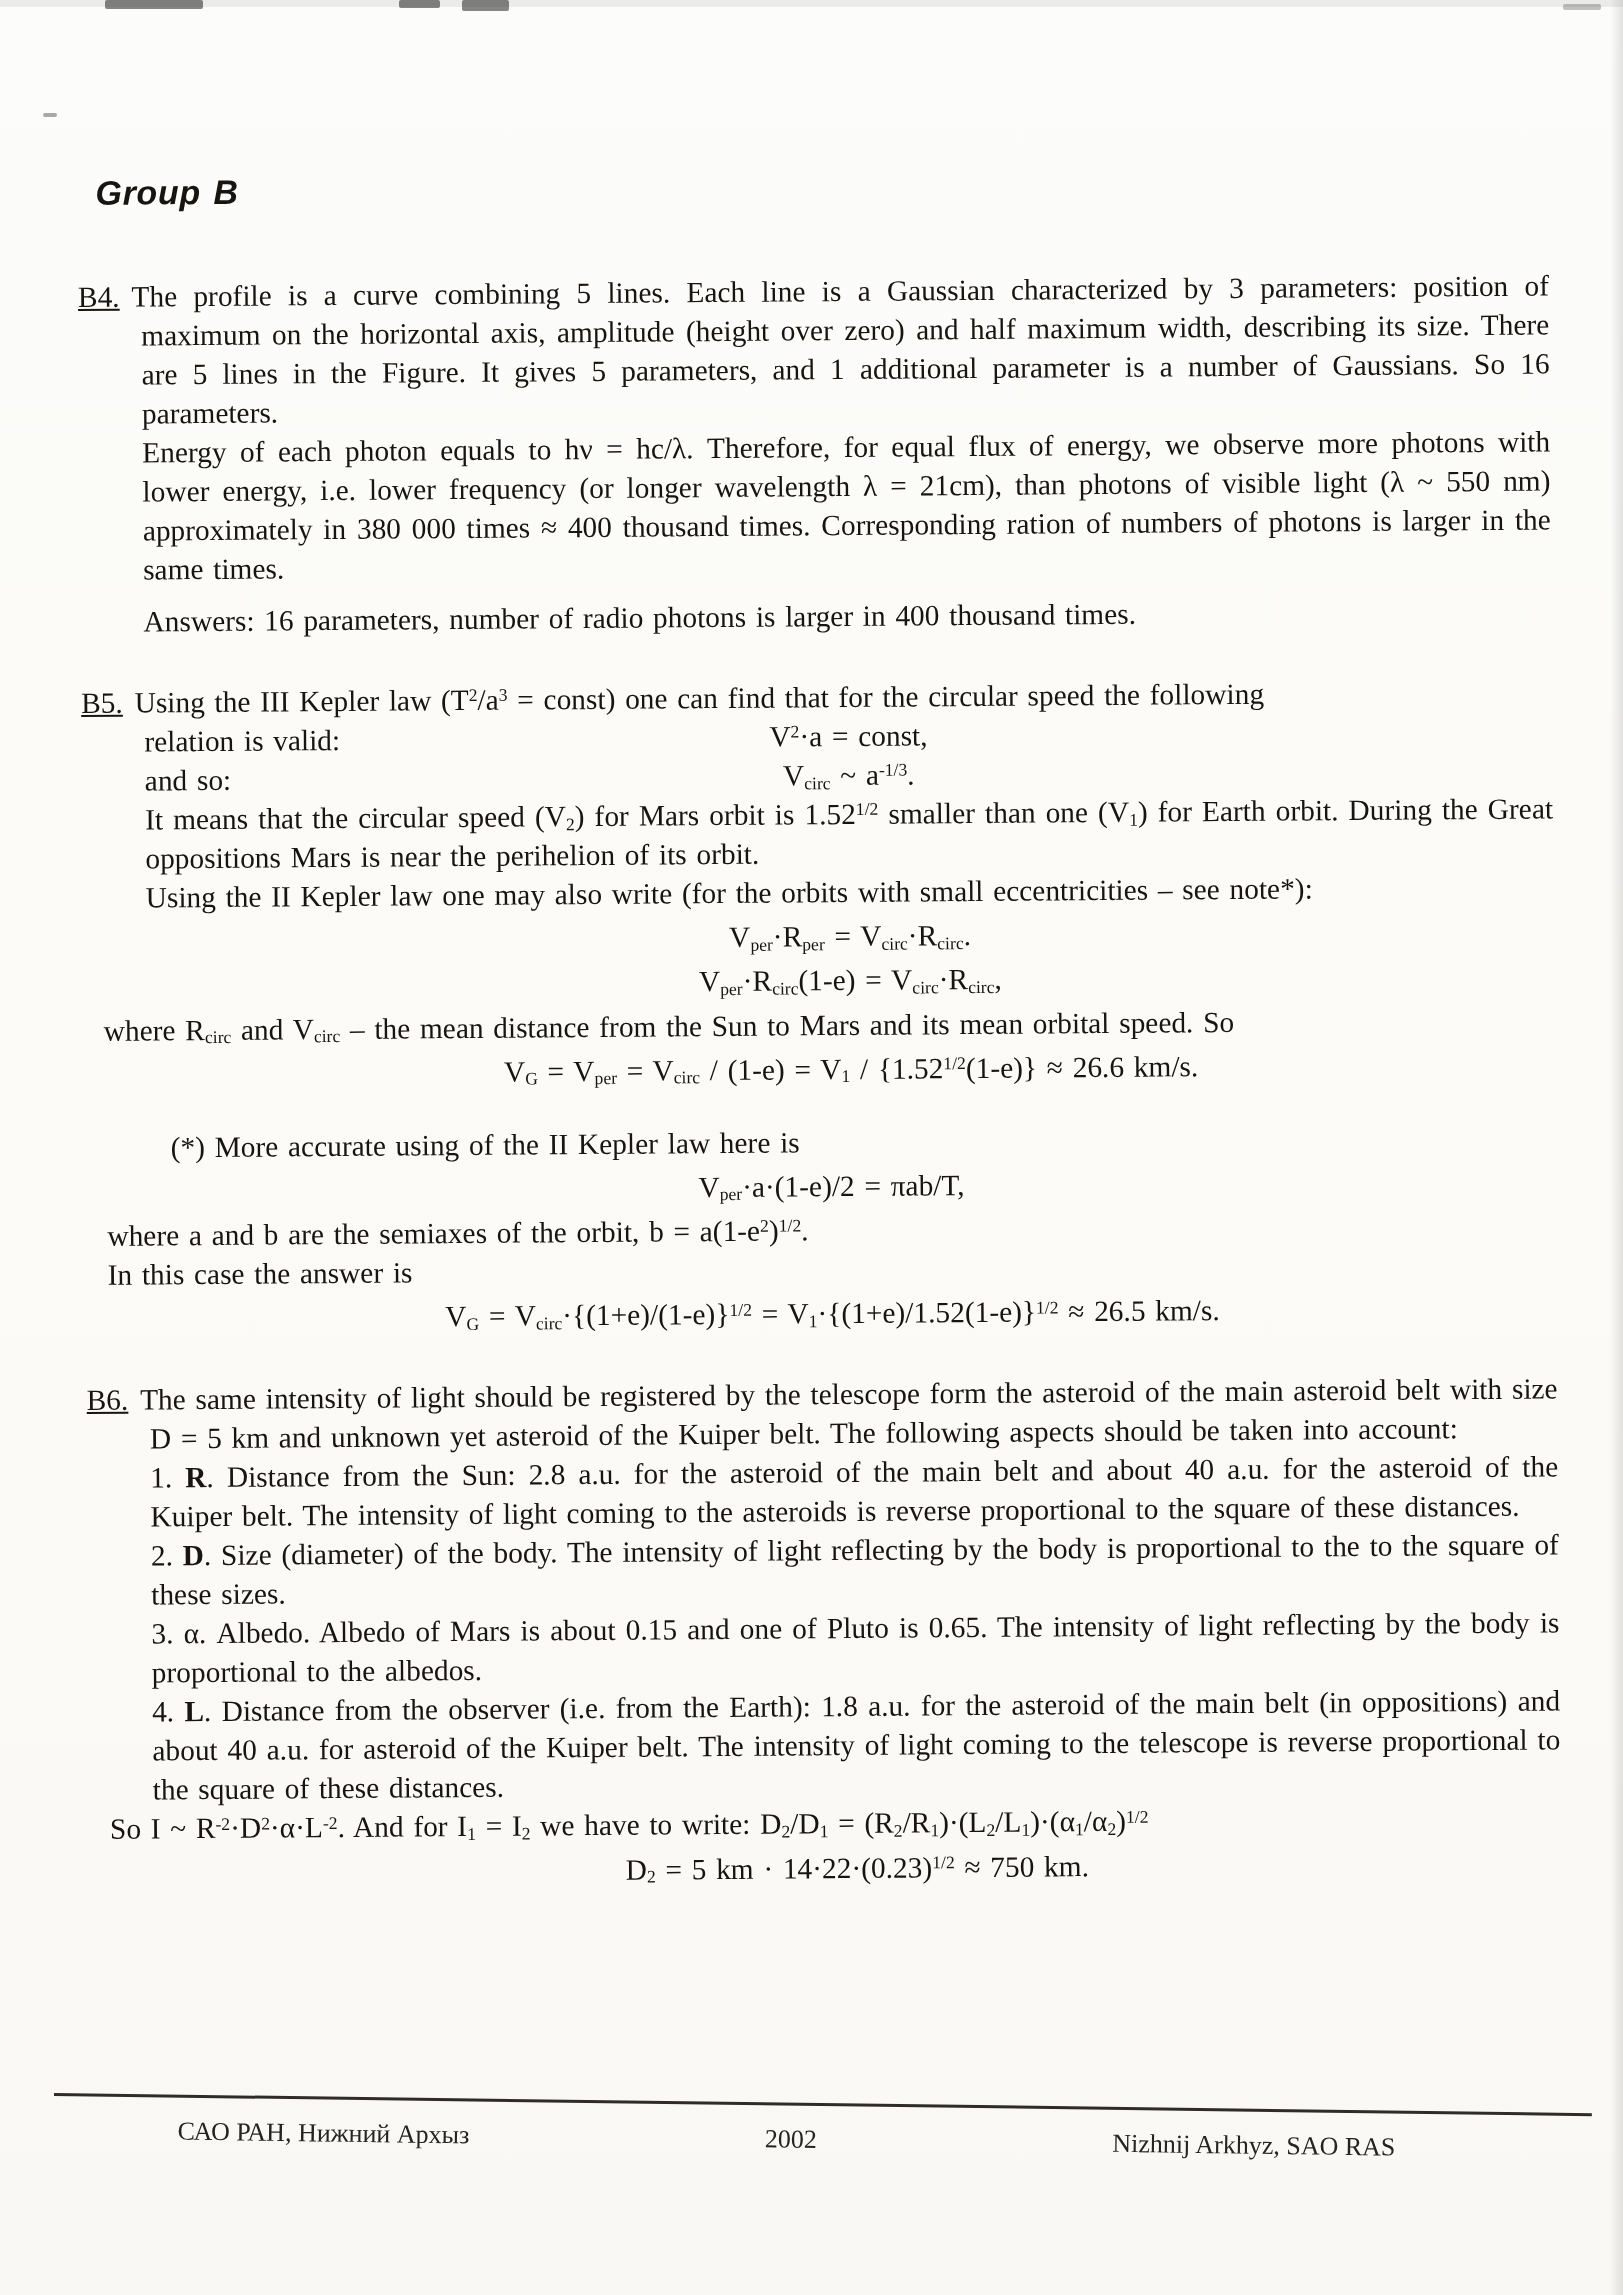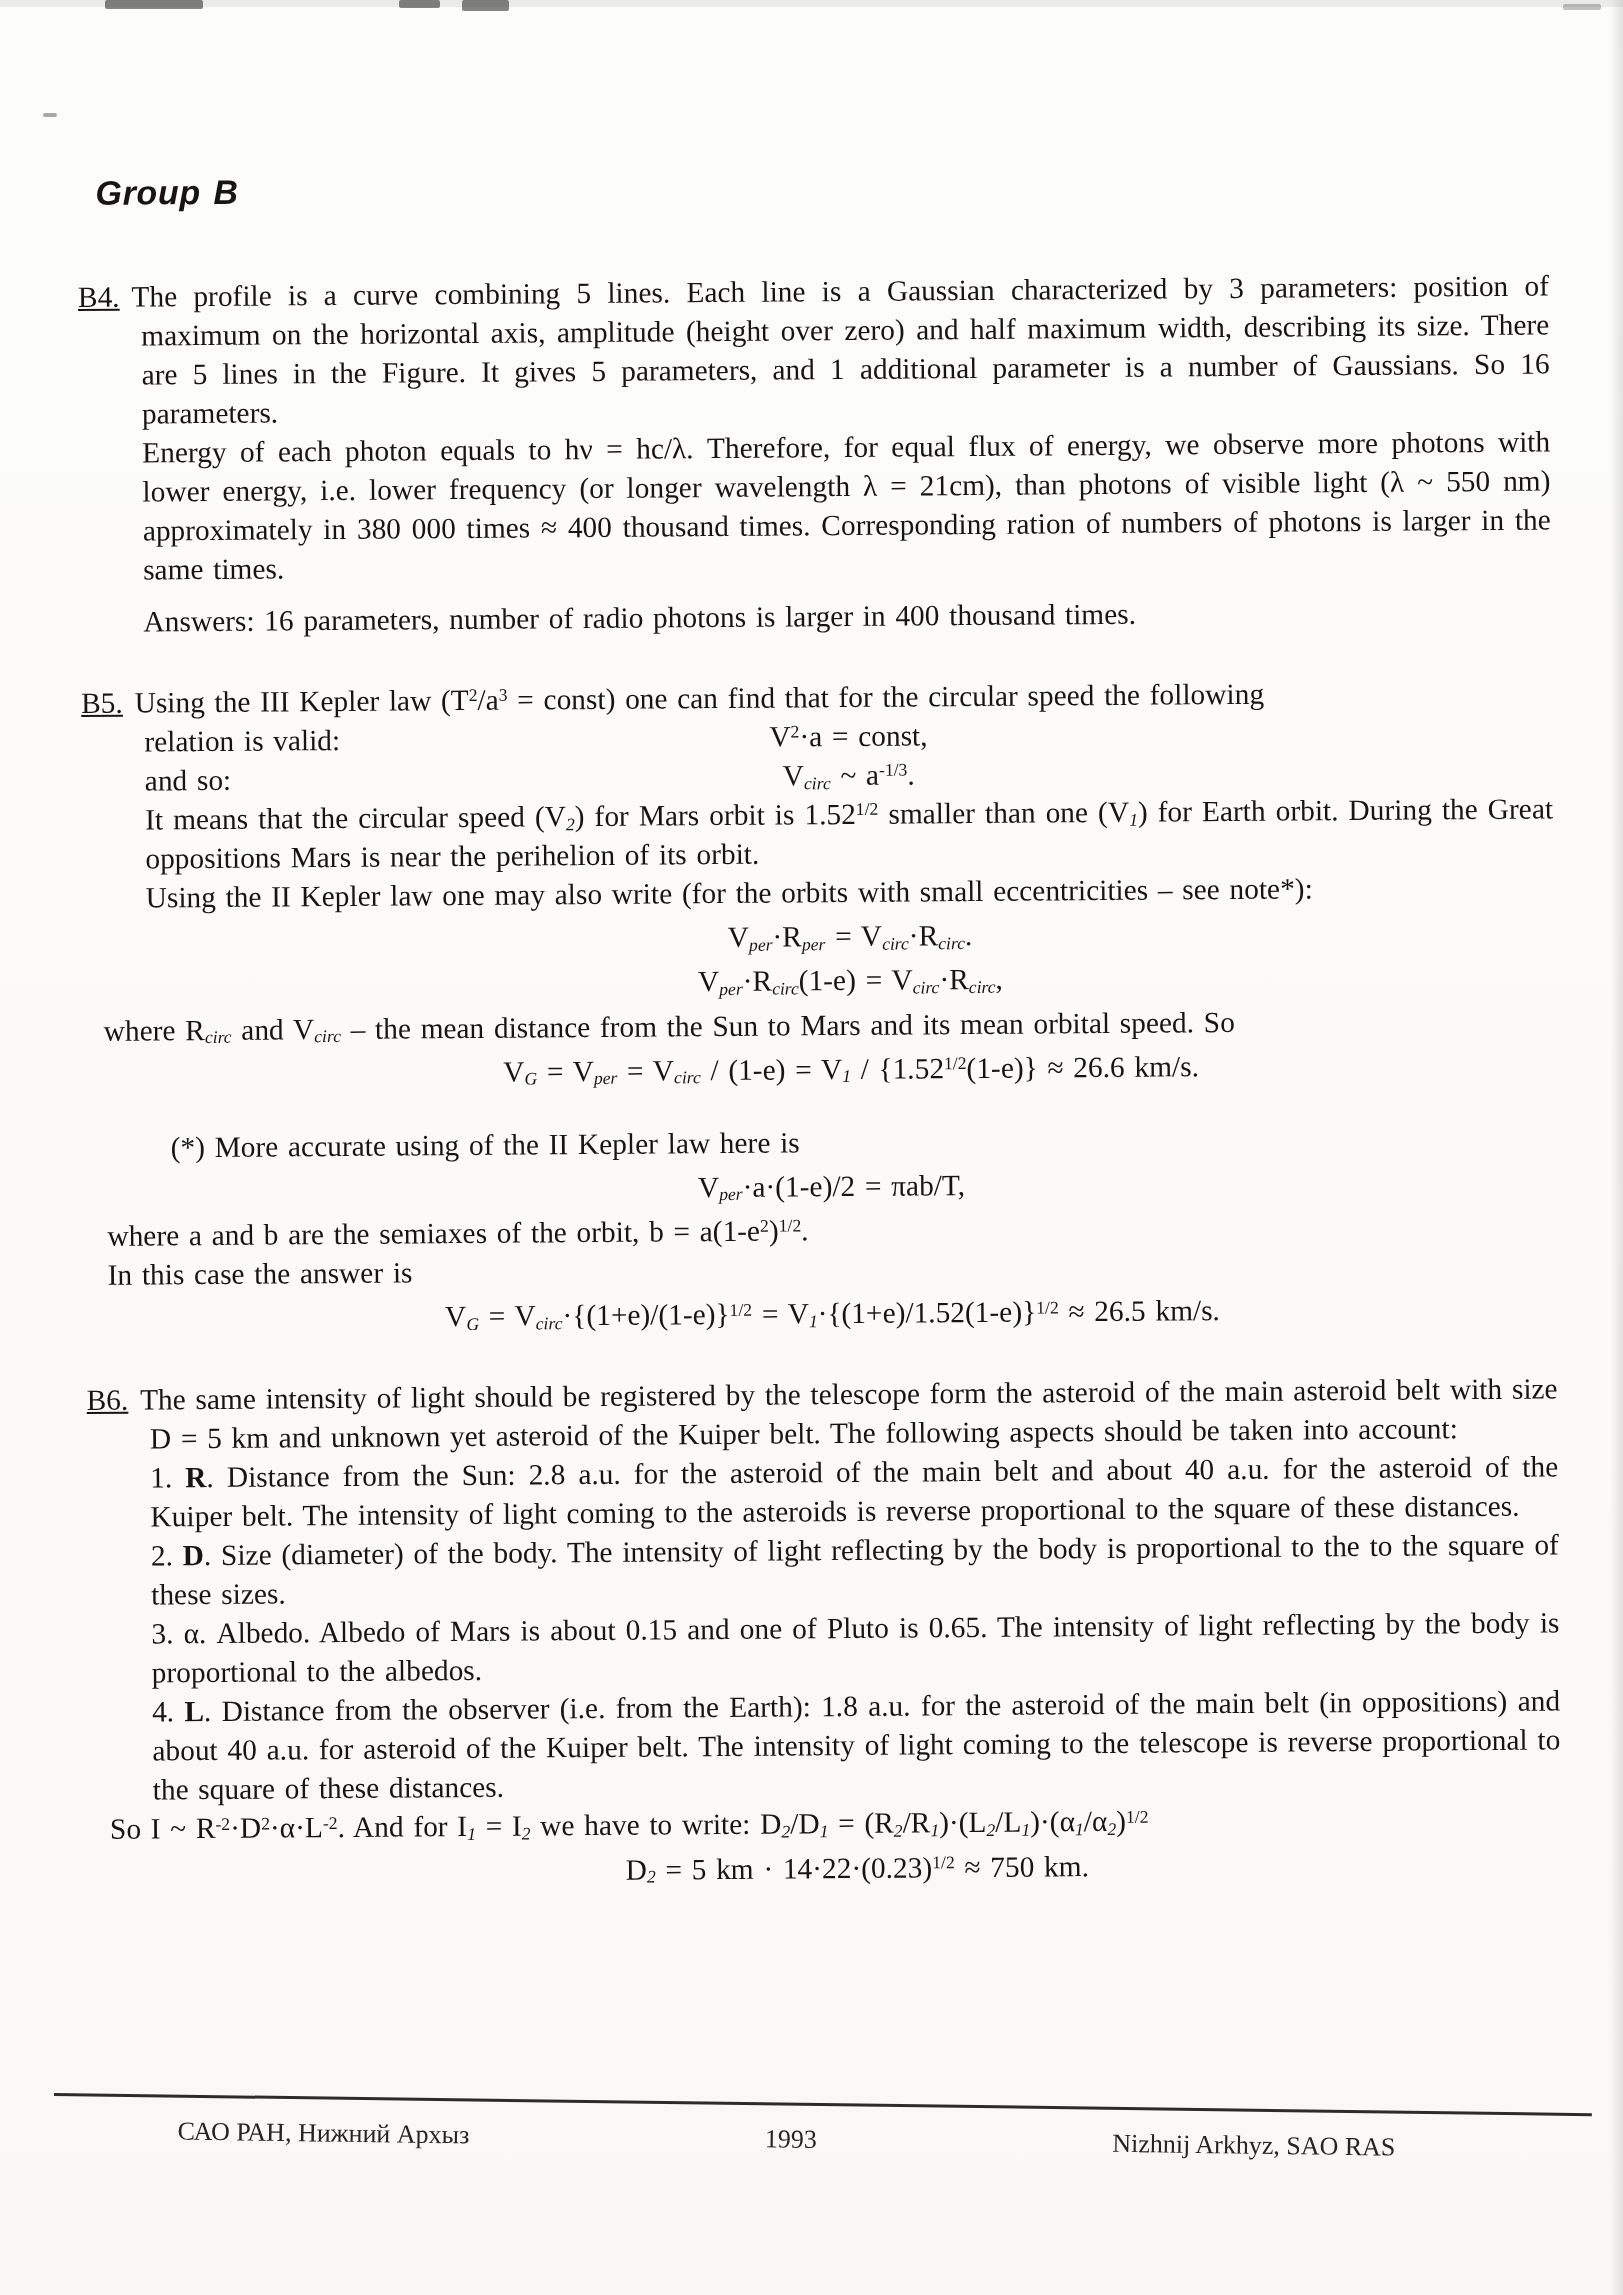--- a/index.html
+++ b/index.html
@@ -35,21 +35,21 @@
   .p-first{ text-indent:-63px; }
   .plabel{ margin-right:11.8px;text-decoration:underline; }
   .answers{ margin-top:13px; }
   .outdent{ margin-left:-43px; }
   .eqrow{ position:relative; text-align:left; }
   .eqrow .eq{ position:absolute; left:50%; transform:translateX(-50%); white-space:nowrap; }
   .eqline{ text-align:center; margin:5.2px 0; }
   .note-block{ margin-top:34px; padding-left:22px; }
   .note-first{ padding-left:64px; }
   sup{ font-size:0.6em; vertical-align:baseline; position:relative; top:-0.5em; line-height:0; }
-  sub{ font-size:0.6em; vertical-align:baseline; position:relative; top:0.2em; line-height:0;font-style:italic; }
+  sub{ font-size:0.6em; vertical-align:baseline; position:relative; top:0.2em; line-height:0; }
   b{ font-weight:bold; }
   .footer{
     position:absolute; left:54px; top:2093px; width:1538px;
     transform:rotate(0.75deg); transform-origin:0 0;
     font-size:26px; color:#262422;
   }
   .footer .rule{ height:3.3px; background:#2e2b28; }
   .footer .frow{ display:flex; justify-content:space-between; padding:18.3px 196px 0 124px; }
 </style>
 </head>
@@ -103,18 +103,18 @@
       <p class="outdent">So I ~ R<sup>-2</sup>·D<sup>2</sup>·α·L<sup>-2</sup>. And for I<sub>1</sub> = I<sub>2</sub> we have to write: D<sub>2</sub>/D<sub>1</sub> = (R<sub>2</sub>/R<sub>1</sub>)·(L<sub>2</sub>/L<sub>1</sub>)·(α<sub>1</sub>/α<sub>2</sub>)<sup>1/2</sup></p>
       <div class="eqline">D<sub>2</sub> = 5 km · 14·22·(0.23)<sup>1/2</sup> ≈ 750 km.</div>
     </div>
 
   </div>
 
   <div class="footer">
     <div class="rule"></div>
     <div class="frow">
       <span>САО РАН,  Нижний Архыз</span>
-      <span>1993</span>
+      <span>2002</span>
       <span>Nizhnij Arkhyz,  SAO RAS</span>
     </div>
   </div>
 </div>
 
 
 </body></html>

